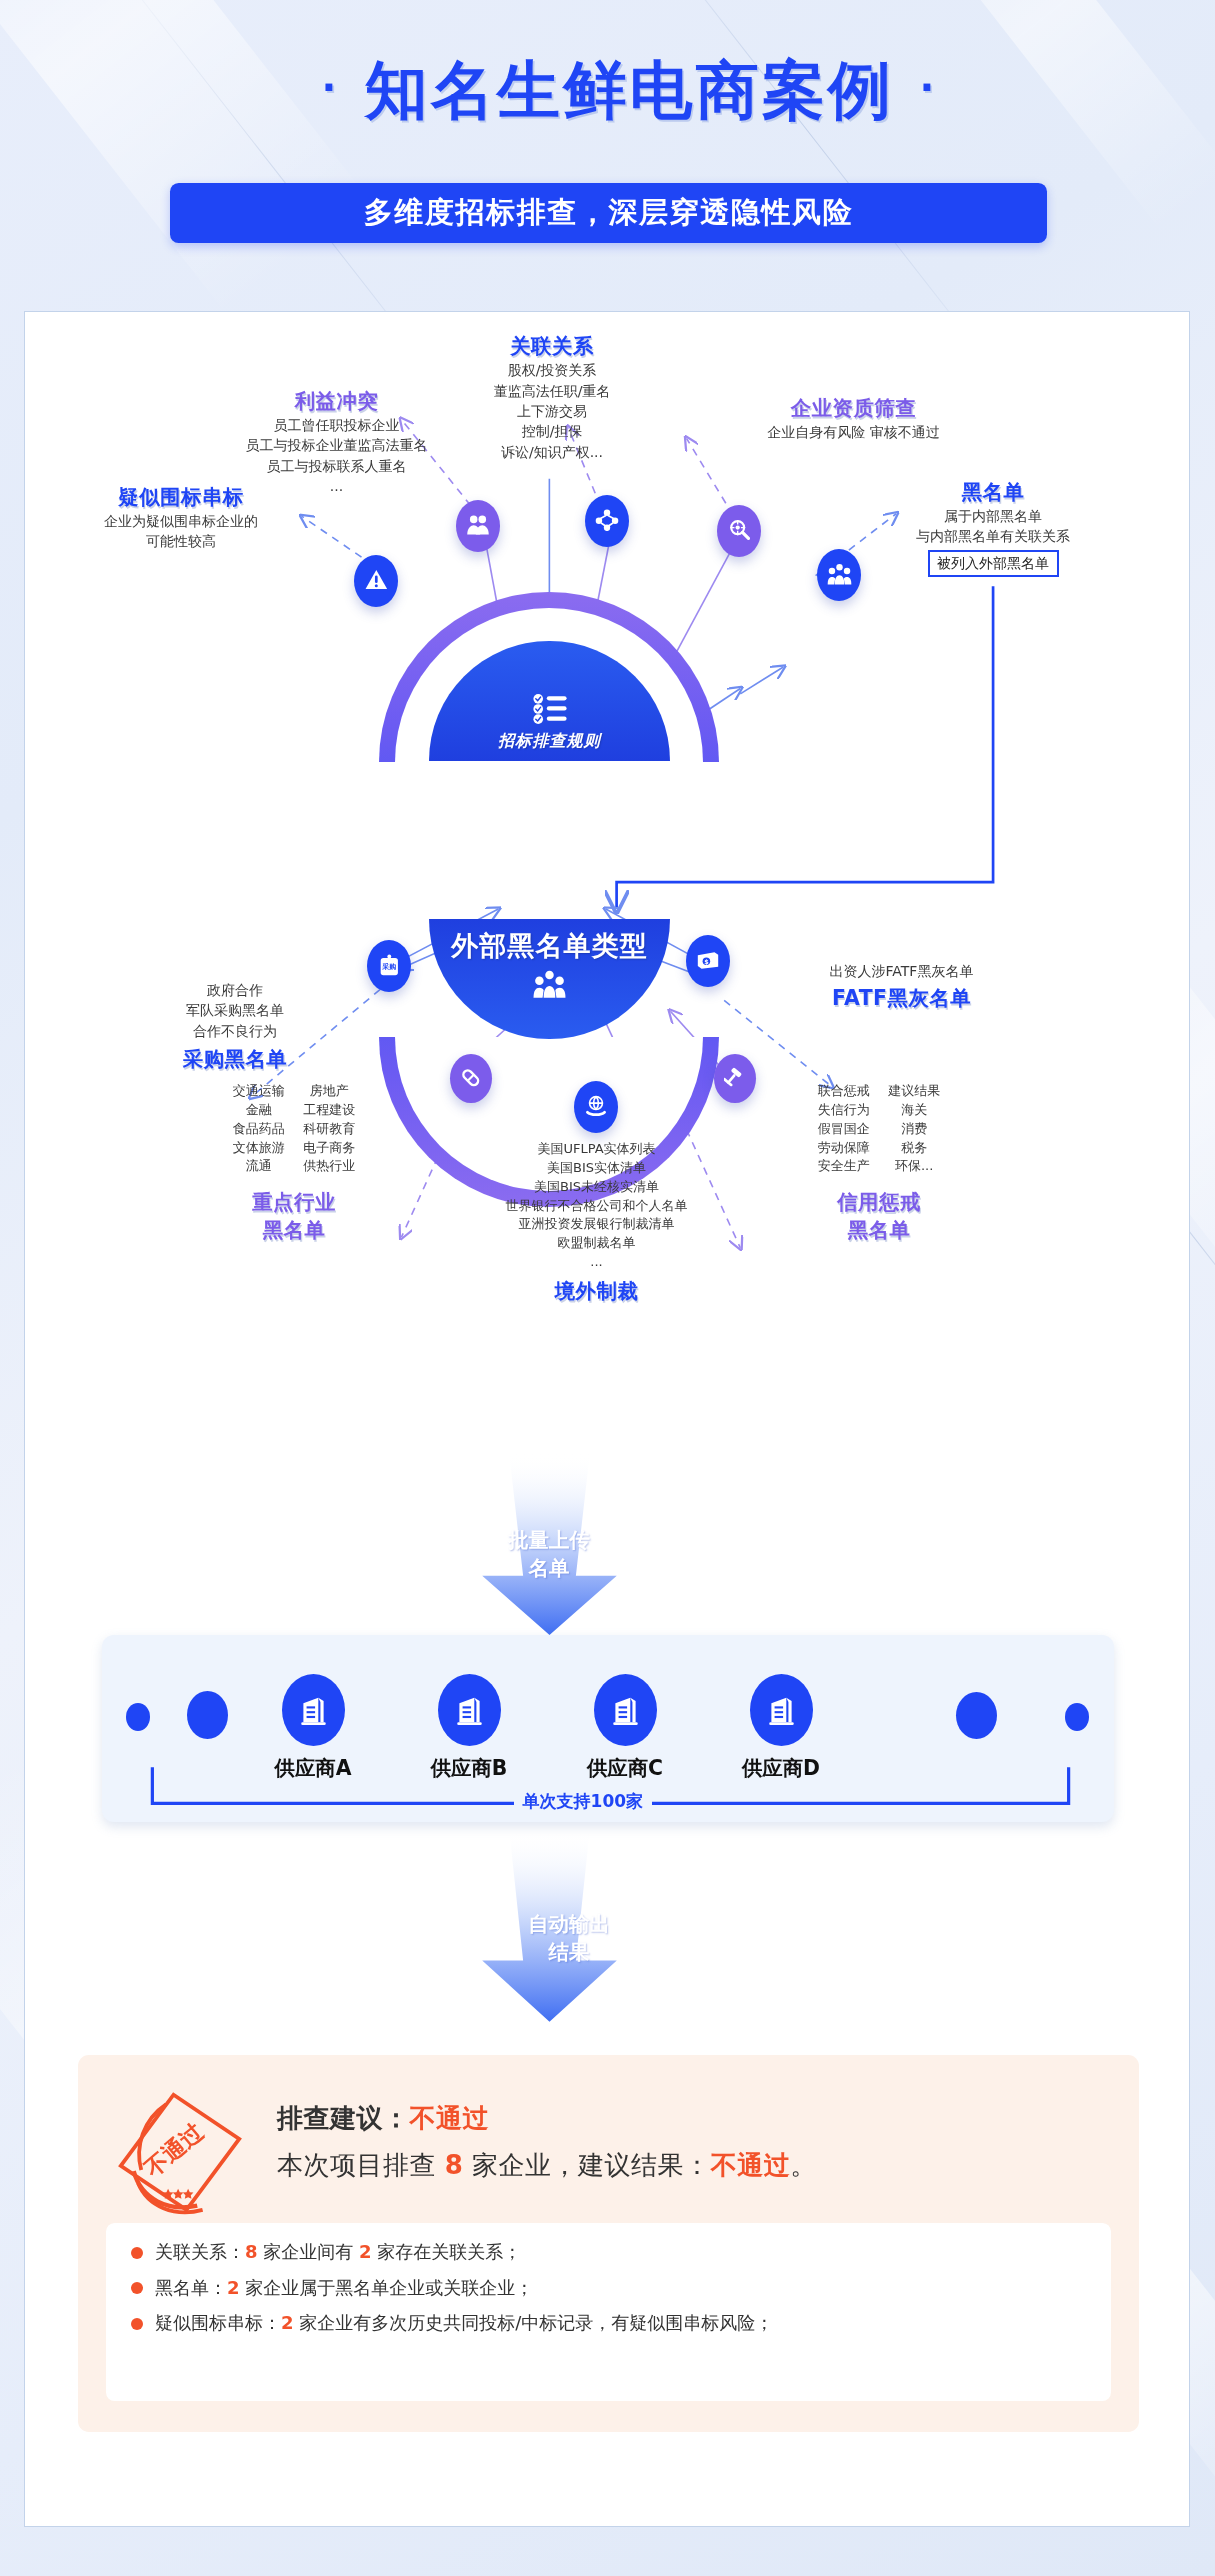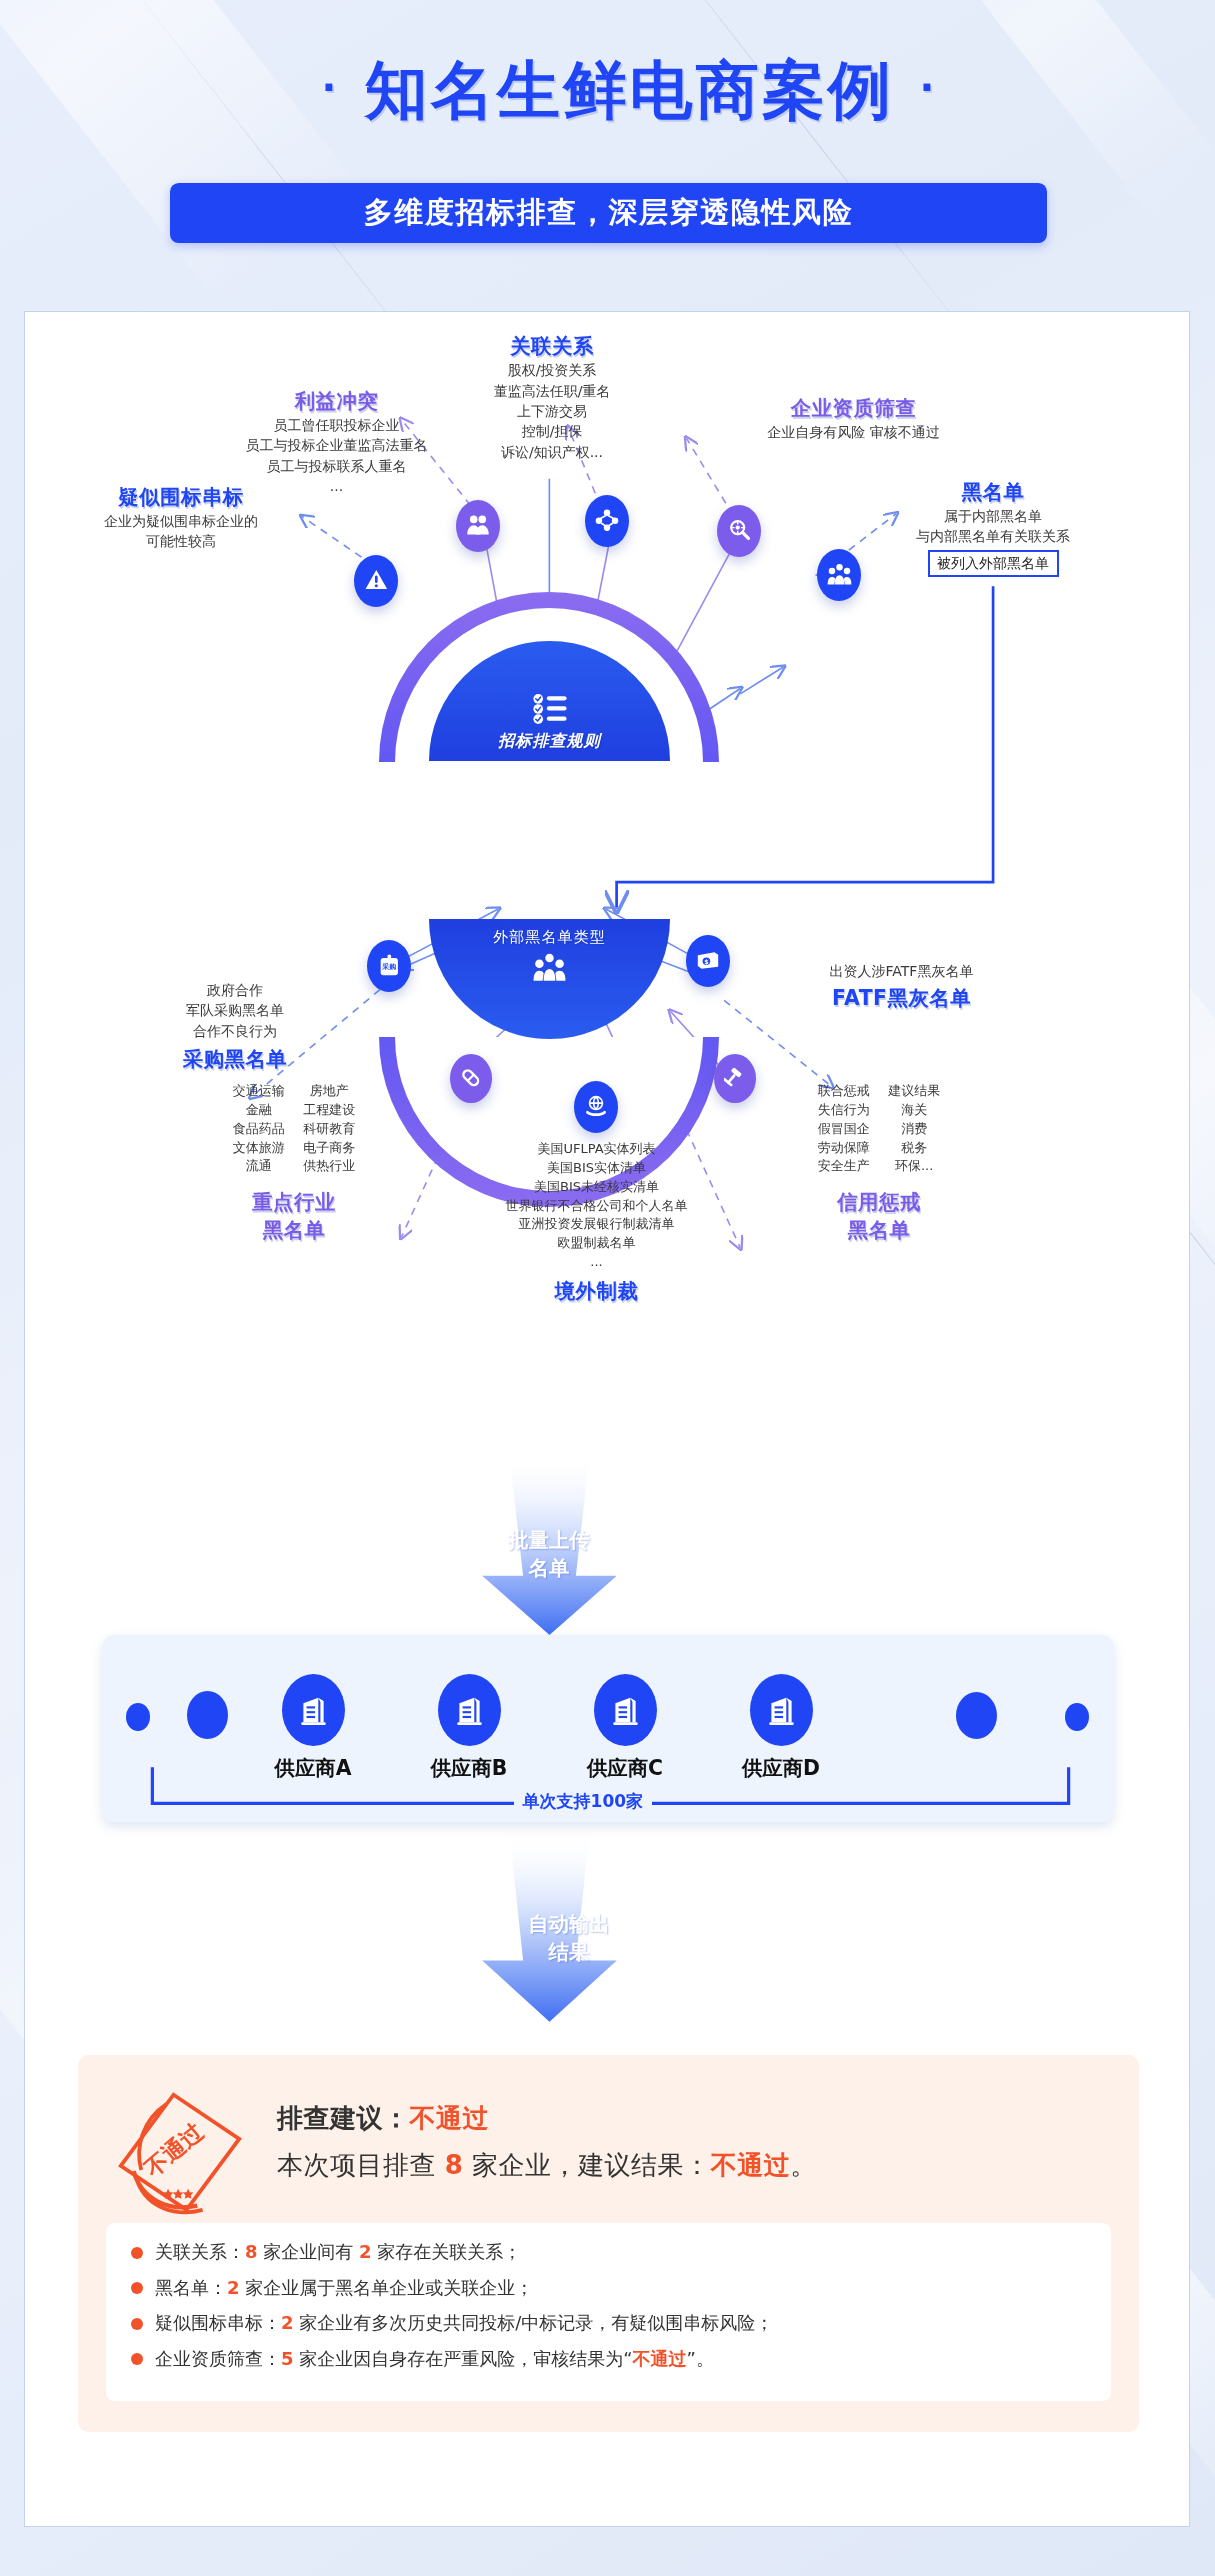--- a/index.html
+++ b/index.html
@@ -81,21 +81,21 @@
     box-sizing:border-box;
     clip-path:inset(50% 0 0 0);
   }
   .dome-lower{
     position:absolute;left:404px;top:607px;width:241px;height:120px;
     background:linear-gradient(0deg,#2a5cf0 0%,#1f3fdf 100%);
     border-radius:0 0 120px 120px;
     display:flex;flex-direction:column;align-items:center;justify-content:flex-start;
     padding-top:8.6px;box-sizing:border-box;
   }
-  .dome-lower .dome-label{color:#fff;font-size:15px;font-weight:normal;letter-spacing:1.1px;
+  .dome-lower .dome-label{color:#fff;font-size:27px;font-weight:bold;letter-spacing:1.1px;
     font-family:"DejaVu Sans","Liberation Sans",sans-serif;text-shadow:1.1px 1.1px 1.6px rgba(0,0,0,.18);}
 
   
   .bub{position:absolute;border-radius:50%;display:flex;align-items:center;justify-content:center;
        box-shadow:0 5.4px 12px rgba(60,80,180,.28);}
   .bub.blue{background:#1f45f5;}
   .bub.purple{background:#7c5ceb;}
 
   
   .nodetxt{position:absolute;font-family:"DejaVu Sans","Liberation Sans",sans-serif;}
@@ -634,21 +634,18 @@
       <ul>
         <li>
           <span>关联关系：</span><span class="num">8</span><span> 家企业间有 </span><span class="num">2</span><span> 家存在关联关系；</span>
         </li>
         <li>
           <span>黑名单：</span><span class="num">2</span><span> 家企业属于黑名单企业或关联企业；</span><span class="num"></span><span></span>
         </li>
         <li>
           <span>疑似围标串标：</span><span class="num">2</span><span> 家企业有多次历史共同投标/中标记录，有疑似围串标风险；</span><span class="num"></span><span></span>
         </li>
-        <li>
-          <span>企业资质筛查：</span><span class="num">5</span><span> 家企业因自身存在严重风险，审核结果为“</span><span class="num">不通过</span><span>”。</span>
-        </li>
       </ul>
     </div>
   </div>
 
 </div>
 
 
 </body></html>

